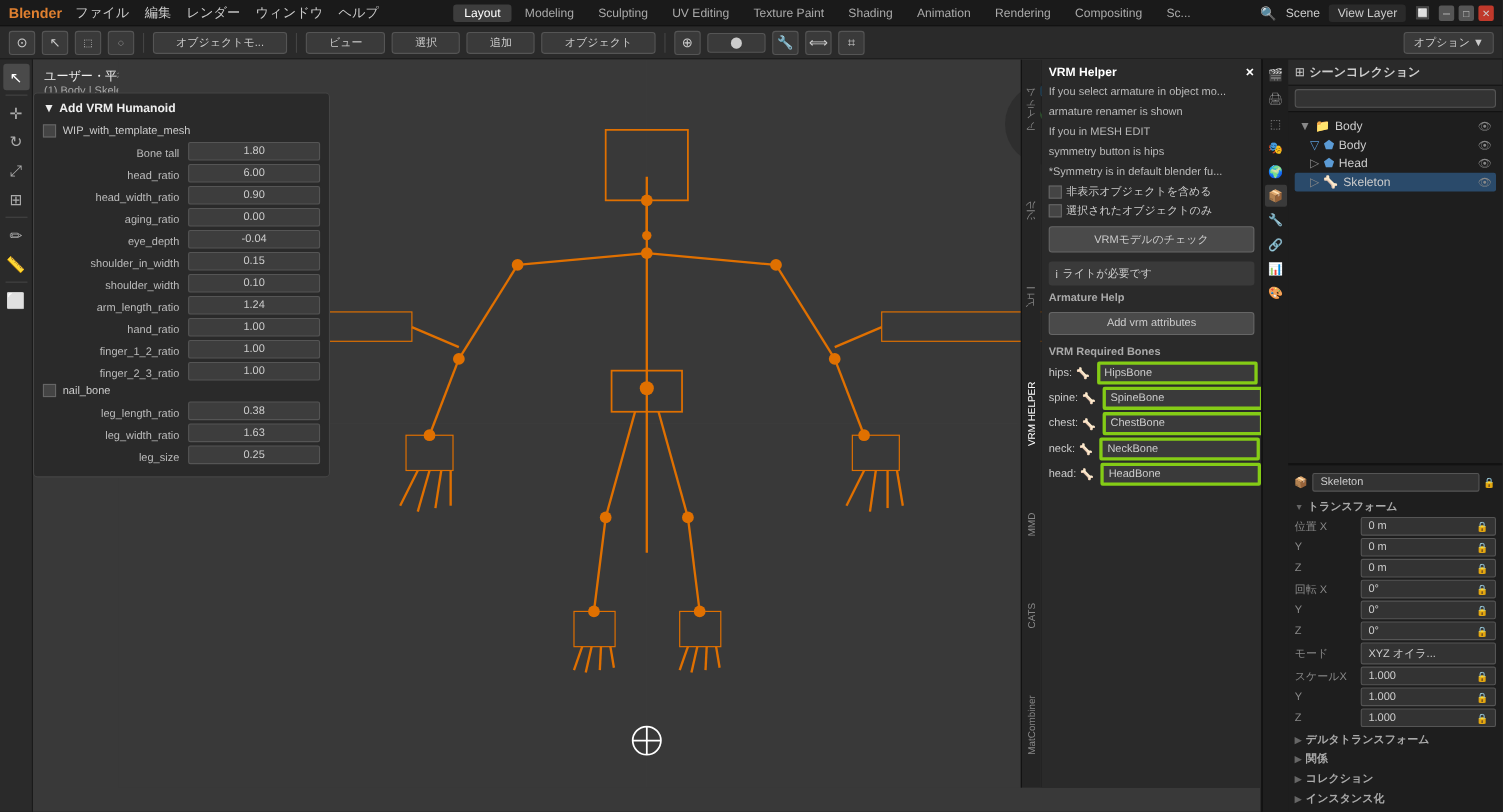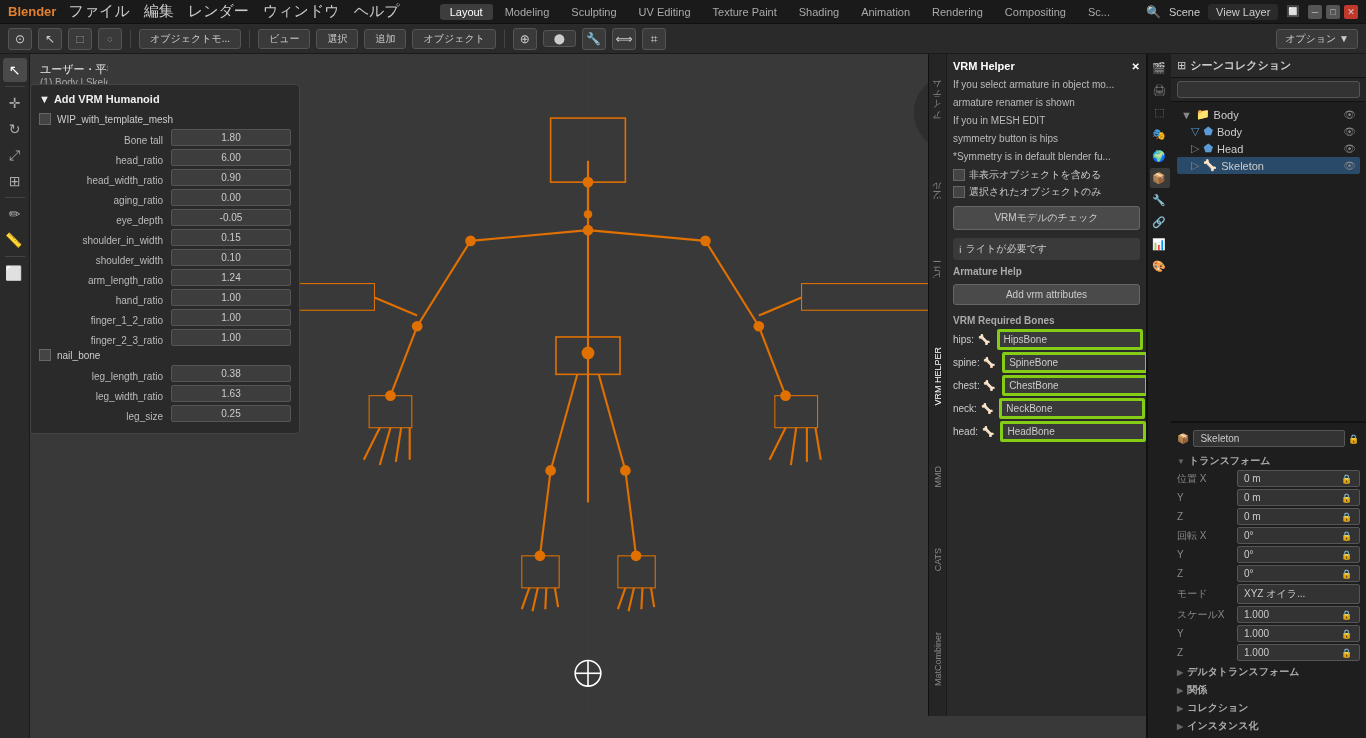--- a/index.html
+++ b/index.html
@@ -1,21 +1,21 @@
 <!DOCTYPE html>
 <html><head>
   <meta charset="utf-8">
   <style>
     * { box-sizing: border-box; margin: 0; padding: 0; }
     body { width: 1366px; height: 738px; overflow: hidden; background: #1a1a1a; font-family: 'Segoe UI', Arial, sans-serif; font-size: 11px; color: #ccc; }
 
     
     #titlebar { display: flex; align-items: center; height: 24px; background: #1a1a1a; border-bottom: 1px solid #111; padding: 0 8px; }
     #titlebar .logo { color: #e08030; font-weight: bold; font-size: 13px; margin-right: 12px; }
-    #titlebar .menu-item { margin-right: 14px; font-size: 15px; color: #ccc; cursor: pointer; }
+    #titlebar .menu-item { margin-right: 14px; font-size: 12px; color: #ccc; cursor: pointer; }
     #titlebar .tabs { display: flex; flex: 1; justify-content: center; gap: 2px; }
     #titlebar .tab { padding: 2px 10px; font-size: 11px; color: #aaa; cursor: pointer; border-radius: 3px; }
     #titlebar .tab.active { background: #3d3d3d; color: #fff; }
     #titlebar .right { display: flex; align-items: center; gap: 8px; margin-left: auto; }
     #titlebar .scene-label { font-size: 11px; color: #ccc; }
     #titlebar .view-layer { background: #2a2a2a; padding: 2px 8px; border-radius: 3px; color: #ccc; font-size: 11px; }
     #titlebar .winbtns { display: flex; gap: 4px; margin-left: 8px; }
     #titlebar .winbtn { width: 14px; height: 14px; border-radius: 2px; background: #555; display: flex; align-items: center; justify-content: center; font-size: 9px; cursor: pointer; }
 
     
@@ -87,21 +87,21 @@
     .prop-section { font-size: 10px; color: #aaa; font-weight: bold; margin: 4px 0 2px; display: flex; align-items: center; gap: 4px; cursor: pointer; }
     .prop-section .arrow { font-size: 8px; color: #666; }
 
     
     #right-icon-bar { width: 24px; background: #1e1e1e; display: flex; flex-direction: column; align-items: center; padding: 4px 0; gap: 2px; border-left: 1px solid #111; }
     #right-icon-bar .ri-btn { width: 20px; height: 20px; display: flex; align-items: center; justify-content: center; border-radius: 2px; cursor: pointer; color: #888; font-size: 11px; }
     #right-icon-bar .ri-btn.active { color: #fff; background: #3a3a3a; }
 
     
     #top-toolbar { height: 30px; background: #2a2a2a; display: flex; align-items: center; padding: 0 8px; gap: 6px; border-bottom: 1px solid #1a1a1a; }
-    #top-toolbar .tt-btn { background: #3a3a3a; border: 1px solid #555; color: #ccc; padding: 2px 10px; border-radius: 3px; cursor: pointer; font-size: 10px; display: flex; align-items: center; gap: 3px; }
+    #top-toolbar .tt-btn { background: #3a3a3a; border: 1px solid #555; color: #ccc; padding: 2px 20px; border-radius: 3px; cursor: pointer; font-size: 10px; display: flex; align-items: center; gap: 3px; }
     #top-toolbar .tt-separator { width: 1px; height: 18px; background: #444; margin: 0 2px; }
     #top-toolbar .tt-icon-btn { width: 24px; height: 22px; background: #3a3a3a; border: 1px solid #555; color: #ccc; border-radius: 3px; cursor: pointer; display: flex; align-items: center; justify-content: center; font-size: 12px; }
     #top-toolbar .options-btn { margin-left: auto; background: #3a3a3a; border: 1px solid #555; color: #ccc; padding: 2px 8px; border-radius: 3px; cursor: pointer; font-size: 10px; }
 
     .vrm-side-labels { position: absolute; right: 200px; top: 0; height: 100%; width: 18px; background: #252525; display: flex; flex-direction: column; justify-content: space-around; align-items: center; border-left: 1px solid #111; }
     .vrm-side-label { writing-mode: vertical-rl; transform: rotate(180deg); font-size: 9px; color: #888; cursor: pointer; padding: 4px 2px; }
 
     .checkbox-square { width: 12px; height: 12px; border: 1px solid #666; display: inline-flex; align-items: center; justify-content: center; background: #444; cursor: pointer; }
   </style>
 </head>
@@ -322,21 +322,21 @@
         <div class="panel-row">
           <span class="panel-label">head_width_ratio</span>
           <div class="panel-value">0.90</div>
         </div>
         <div class="panel-row">
           <span class="panel-label">aging_ratio</span>
           <div class="panel-value">0.00</div>
         </div>
         <div class="panel-row">
           <span class="panel-label">eye_depth</span>
-          <div class="panel-value">-0.05</div>
+          <div class="panel-value">-0.04</div>
         </div>
         <div class="panel-row">
           <span class="panel-label">shoulder_in_width</span>
           <div class="panel-value">0.15</div>
         </div>
         <div class="panel-row">
           <span class="panel-label">shoulder_width</span>
           <div class="panel-value">0.10</div>
         </div>
         <div class="panel-row">

